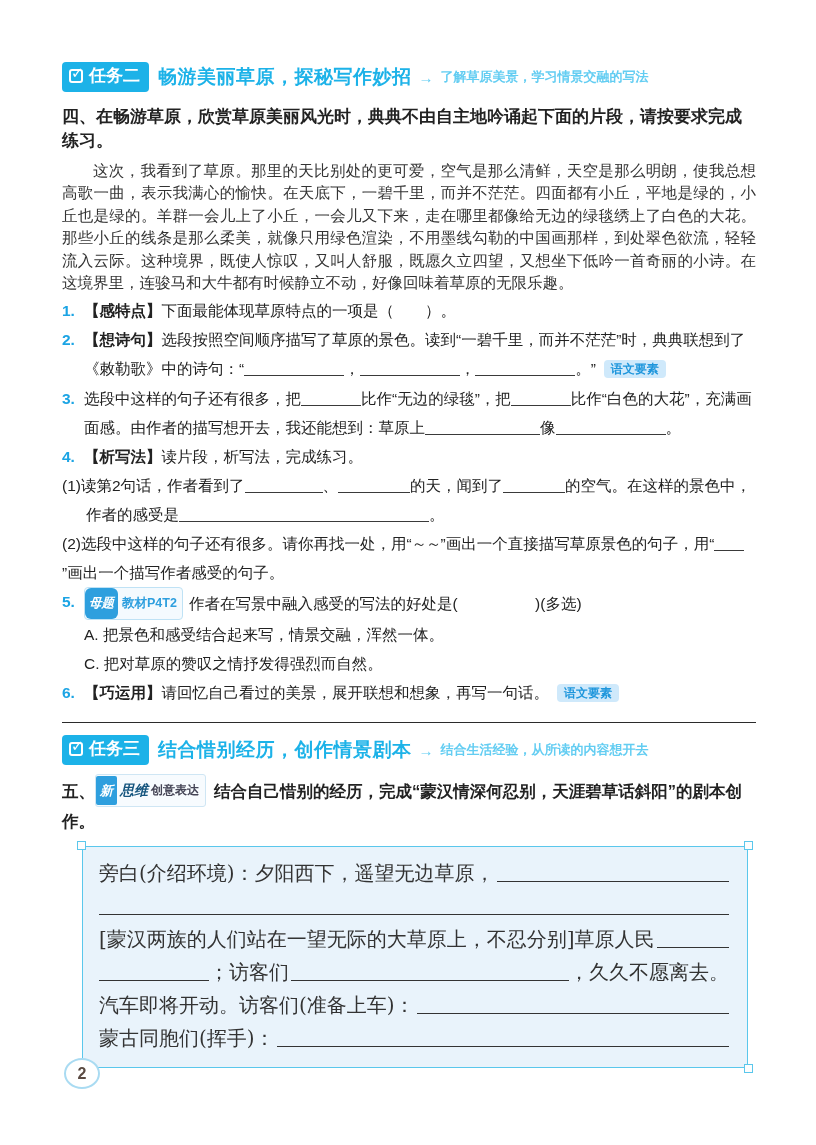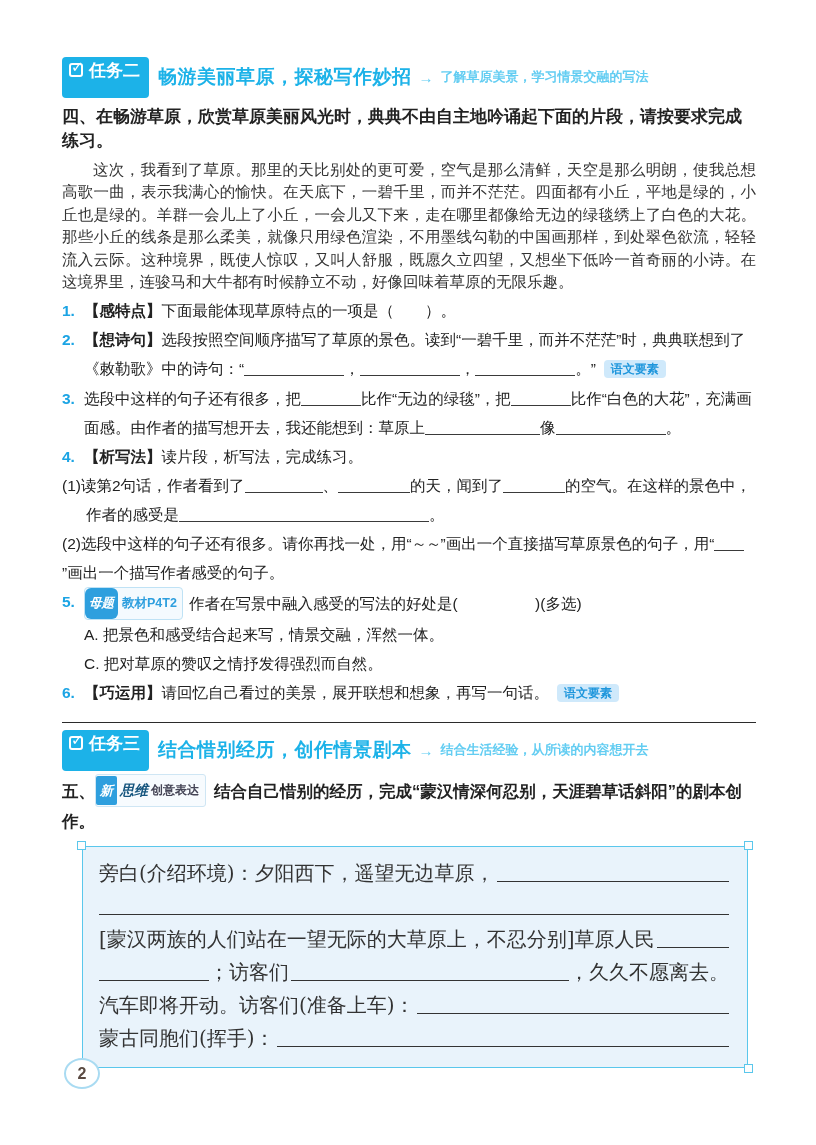--- a/index.html
+++ b/index.html
@@ -8,41 +8,41 @@
     width:816px; height:1145px; margin:0 auto; background:#ffffff;
     position:relative; overflow:hidden;
     font-family:"Liberation Sans","DejaVu Sans",sans-serif; color:#222;
   }
   .content { position:absolute; left:62px; top:62px; width:694px; }
 
   
   .task-header { display:flex; align-items:center; gap:9px; height:30px; }
   .task-badge {
     background:#1cb2e8; color:#fff; font-weight:bold; font-size:17px;
-    padding:2px 9px 16px 7px; border-radius:4px;
+    padding:2px 9px 5px 7px; border-radius:4px;
     display:inline-flex; align-items:center; gap:6px; flex:0 0 auto;justify-content:flex-end;
   }
   .check-icon {
     width:14px; height:14px; border:2px solid #fff; border-radius:3px;
     position:relative; display:inline-block; background:transparent;
   }
   .check-icon::after {
     content:"✓"; position:absolute; left:0px; top:-7px;
     color:#fff; font-weight:bold; font-size:15px;
   }
   .task-title { color:#1cb2e8; font-weight:bold; font-size:19px; letter-spacing:0.5px; }
   .task-arrow { color:#63cdf2; font-size:15px; font-weight:bold; margin:0 -2px; }
   .task-subtitle { color:#63cdf2; font-size:13px; font-weight:bold; }
 
   
   .intro { font-size:17px; font-weight:bold; margin-top:13px; line-height:24px; }
 
   
   .passage {
-    font-family:Liberation Mono, monospace;
+    font-family:Liberation Sans, sans-serif;
     font-size:15.5px; line-height:22.4px; color:#333;
     text-indent:2em; text-align:justify; margin-top:7px;
   }
 
   
   .qblock { margin-top:2px; }
   .q { position:relative; padding-left:22px; font-size:15.5px; line-height:29px; }
   .qnum { position:absolute; left:0; top:0; color:#1ba4e4; font-weight:bold; }
   .qtag { font-weight:bold; }
   .opts span { margin-right:34px; }

